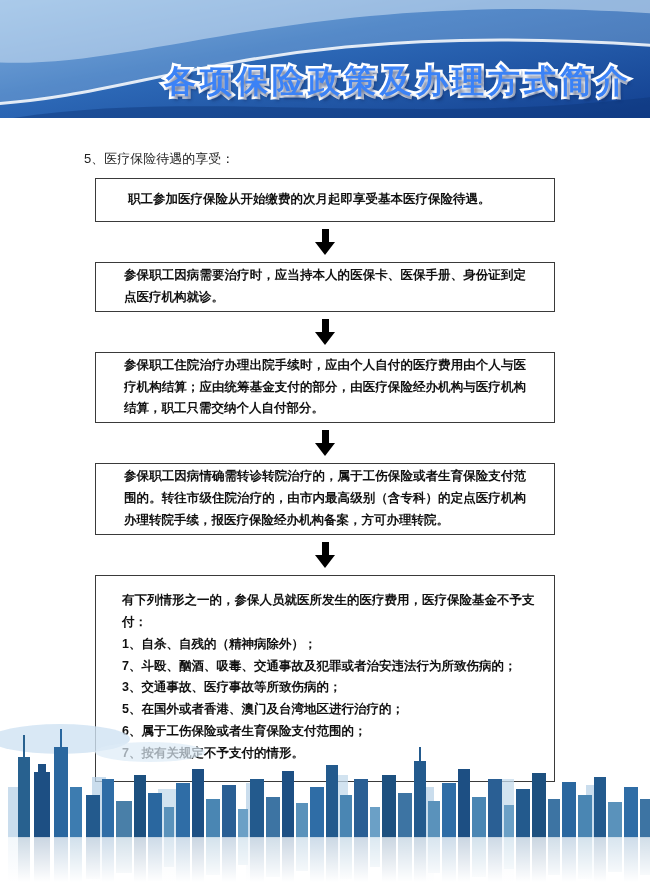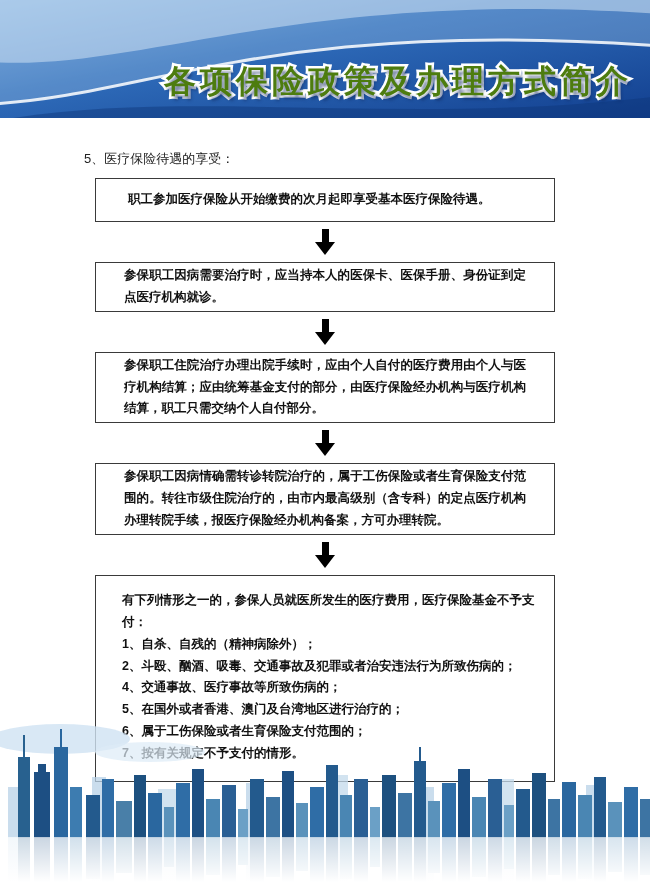--- a/index.html
+++ b/index.html
@@ -23,21 +23,21 @@
     height: 118px;
   }
   .banner svg { display: block; }
   .banner-title {
     position: absolute;
     right: 18px;
     bottom: 14px;
     font-size: 32px;
     font-weight: 700;
     letter-spacing: 4px;
-    color: #4d7c0f;
+    color: #3b82f6;
     -webkit-text-stroke: 5px #ffffff;
     paint-order: stroke fill;
     text-shadow: 3px 4px 3px rgba(16, 40, 92, 0.55);
     white-space: nowrap;
   }
 
   
   .content {
     position: relative;
     width: 650px;
@@ -145,22 +145,22 @@
       <div class="flow-box">参保职工因病情确需转诊转院治疗的，属于工伤保险或者生育保险支付范围的。转往市级住院治疗的，由市内最高级别（含专科）的定点医疗机构办理转院手续，报医疗保险经办机构备案，方可办理转院。</div>
 
       <div class="flow-arrow">
         <div class="stem"></div>
         <div class="head"></div>
       </div>
 
       <div class="flow-box last">
         <div class="list-line">有下列情形之一的，参保人员就医所发生的医疗费用，医疗保险基金不予支付：</div>
         <div class="list-line">1、自杀、自残的（精神病除外）；</div>
-        <div class="list-line">2、斗殴、酗酒、吸毒、交通事故及犯罪或者治安违法行为所致伤病的；</div>
-        <div class="list-line">4、交通事故、医疗事故等所致伤病的；</div>
+        <div class="list-line">7、斗殴、酗酒、吸毒、交通事故及犯罪或者治安违法行为所致伤病的；</div>
+        <div class="list-line">3、交通事故、医疗事故等所致伤病的；</div>
         <div class="list-line">5、在国外或者香港、澳门及台湾地区进行治疗的；</div>
         <div class="list-line">6、属于工伤保险或者生育保险支付范围的；</div>
         <div class="list-line">7、按有关规定不予支付的情形。</div>
       </div>
 
     </div>
   </div>
 
   <div class="skyline">
     <svg width="650" height="165" viewBox="0 0 650 165">

